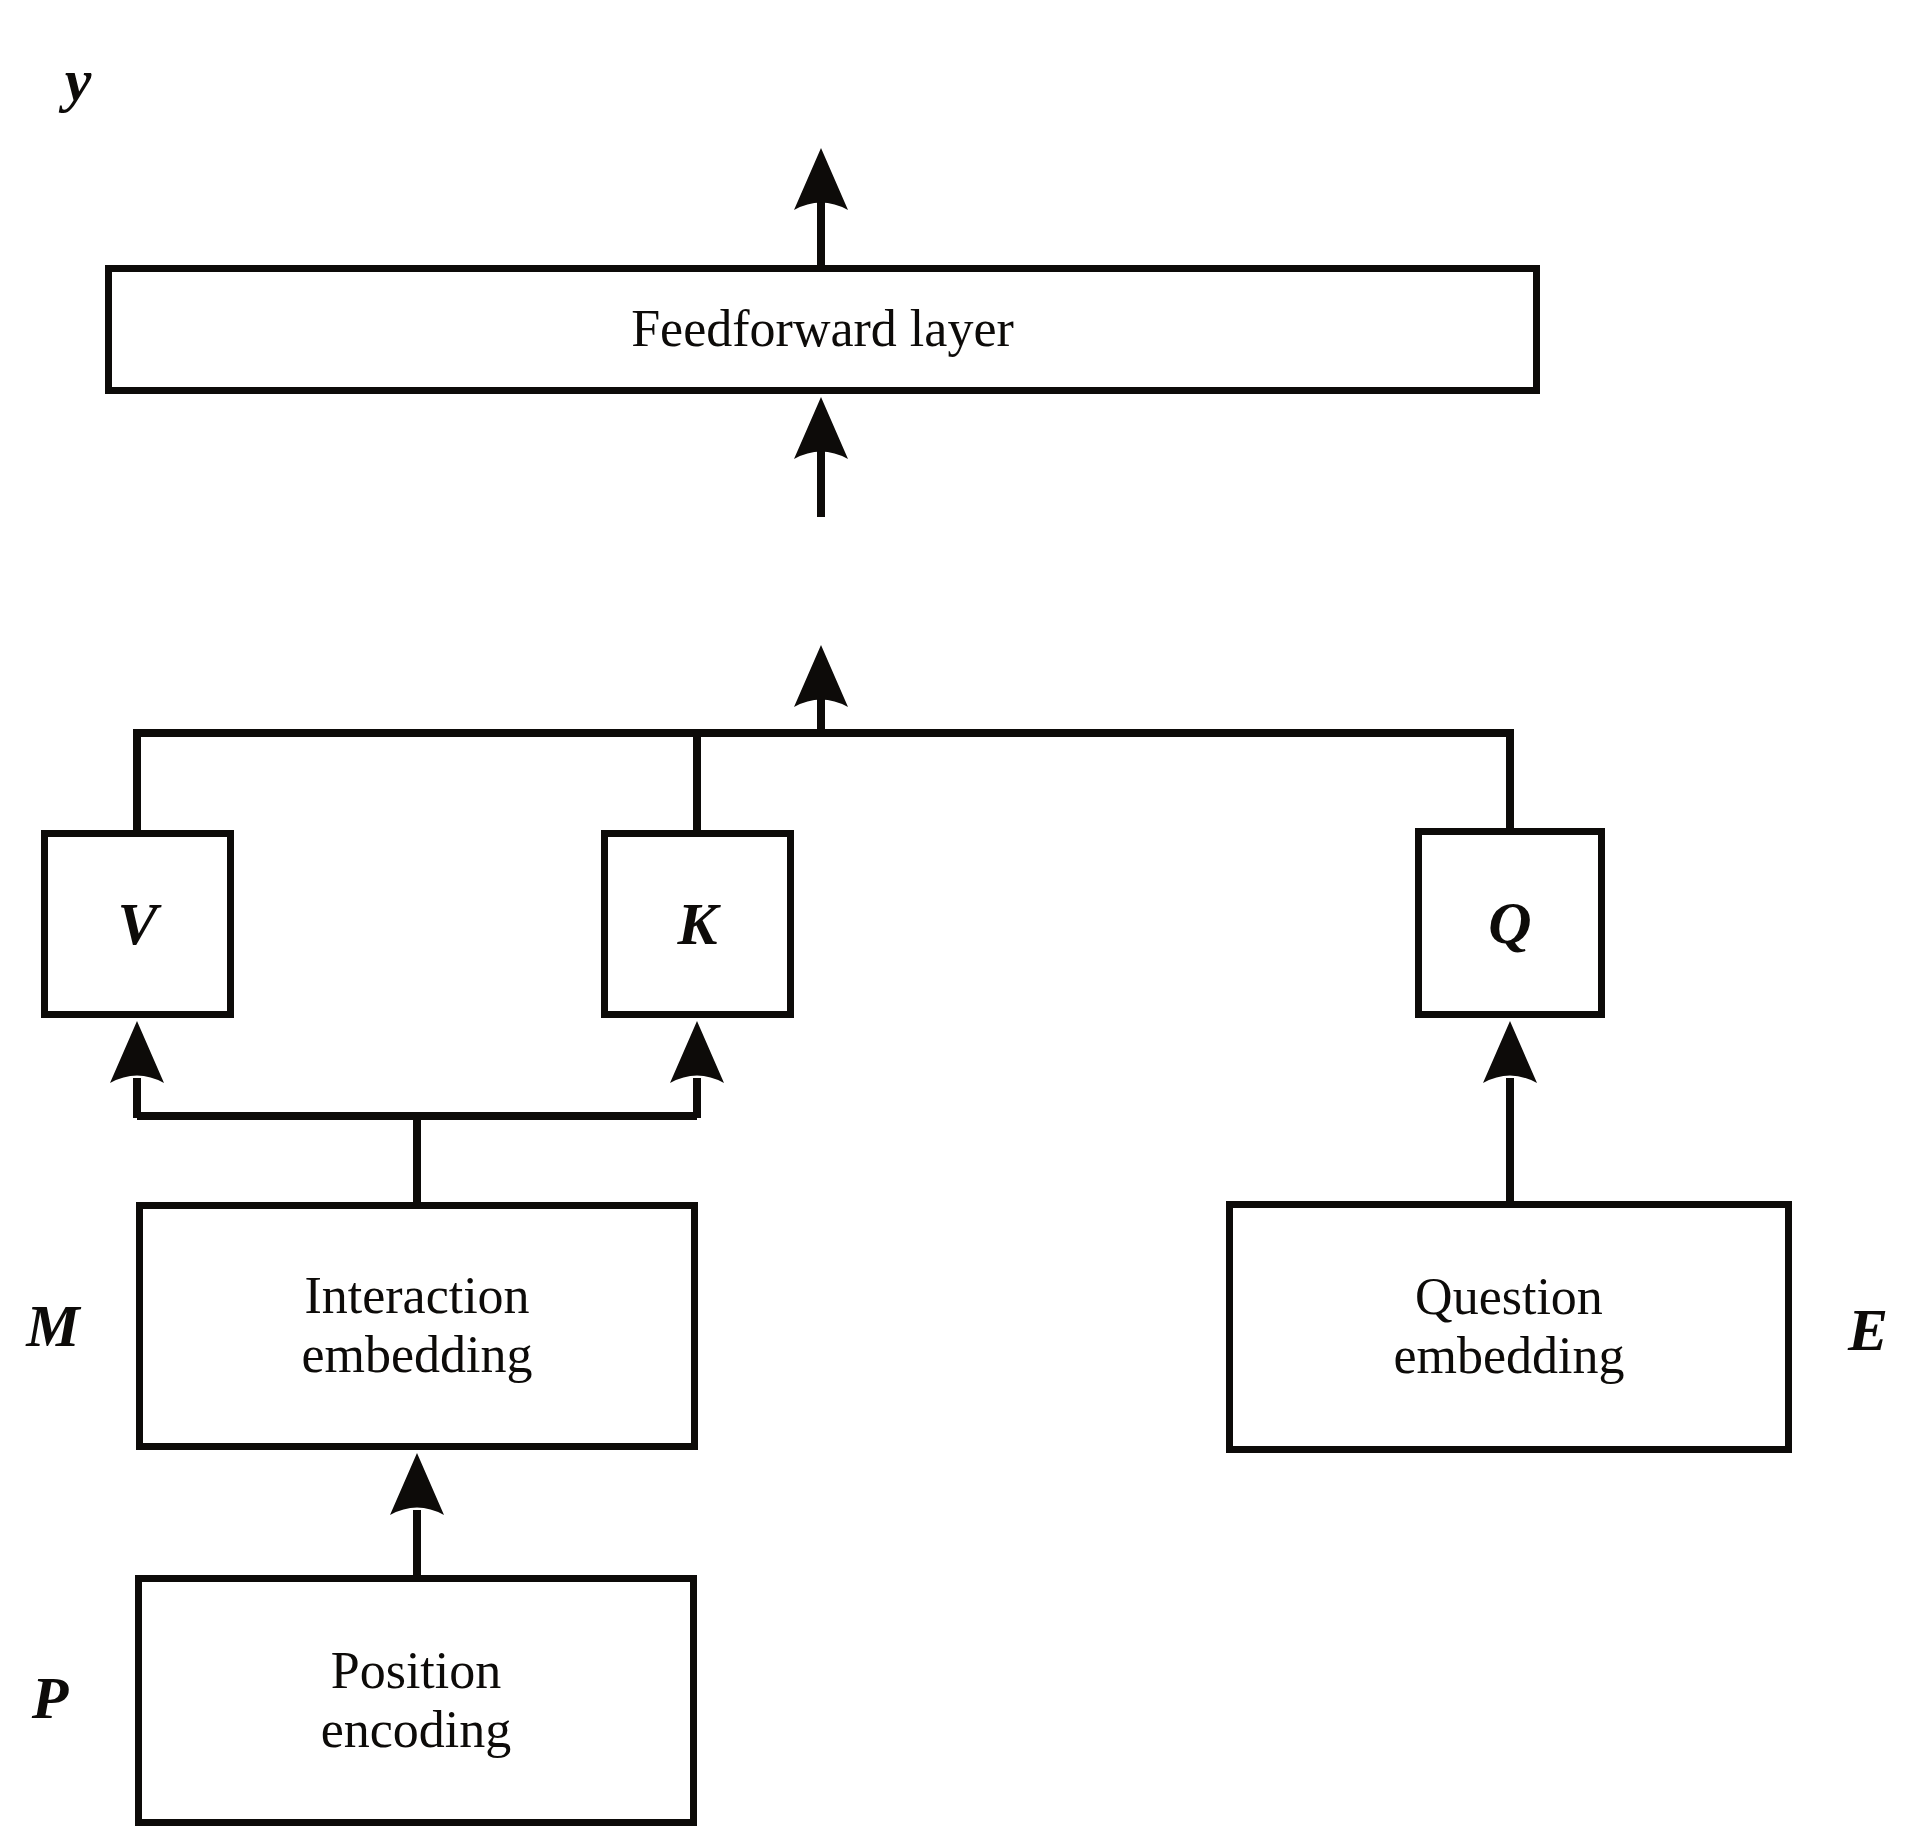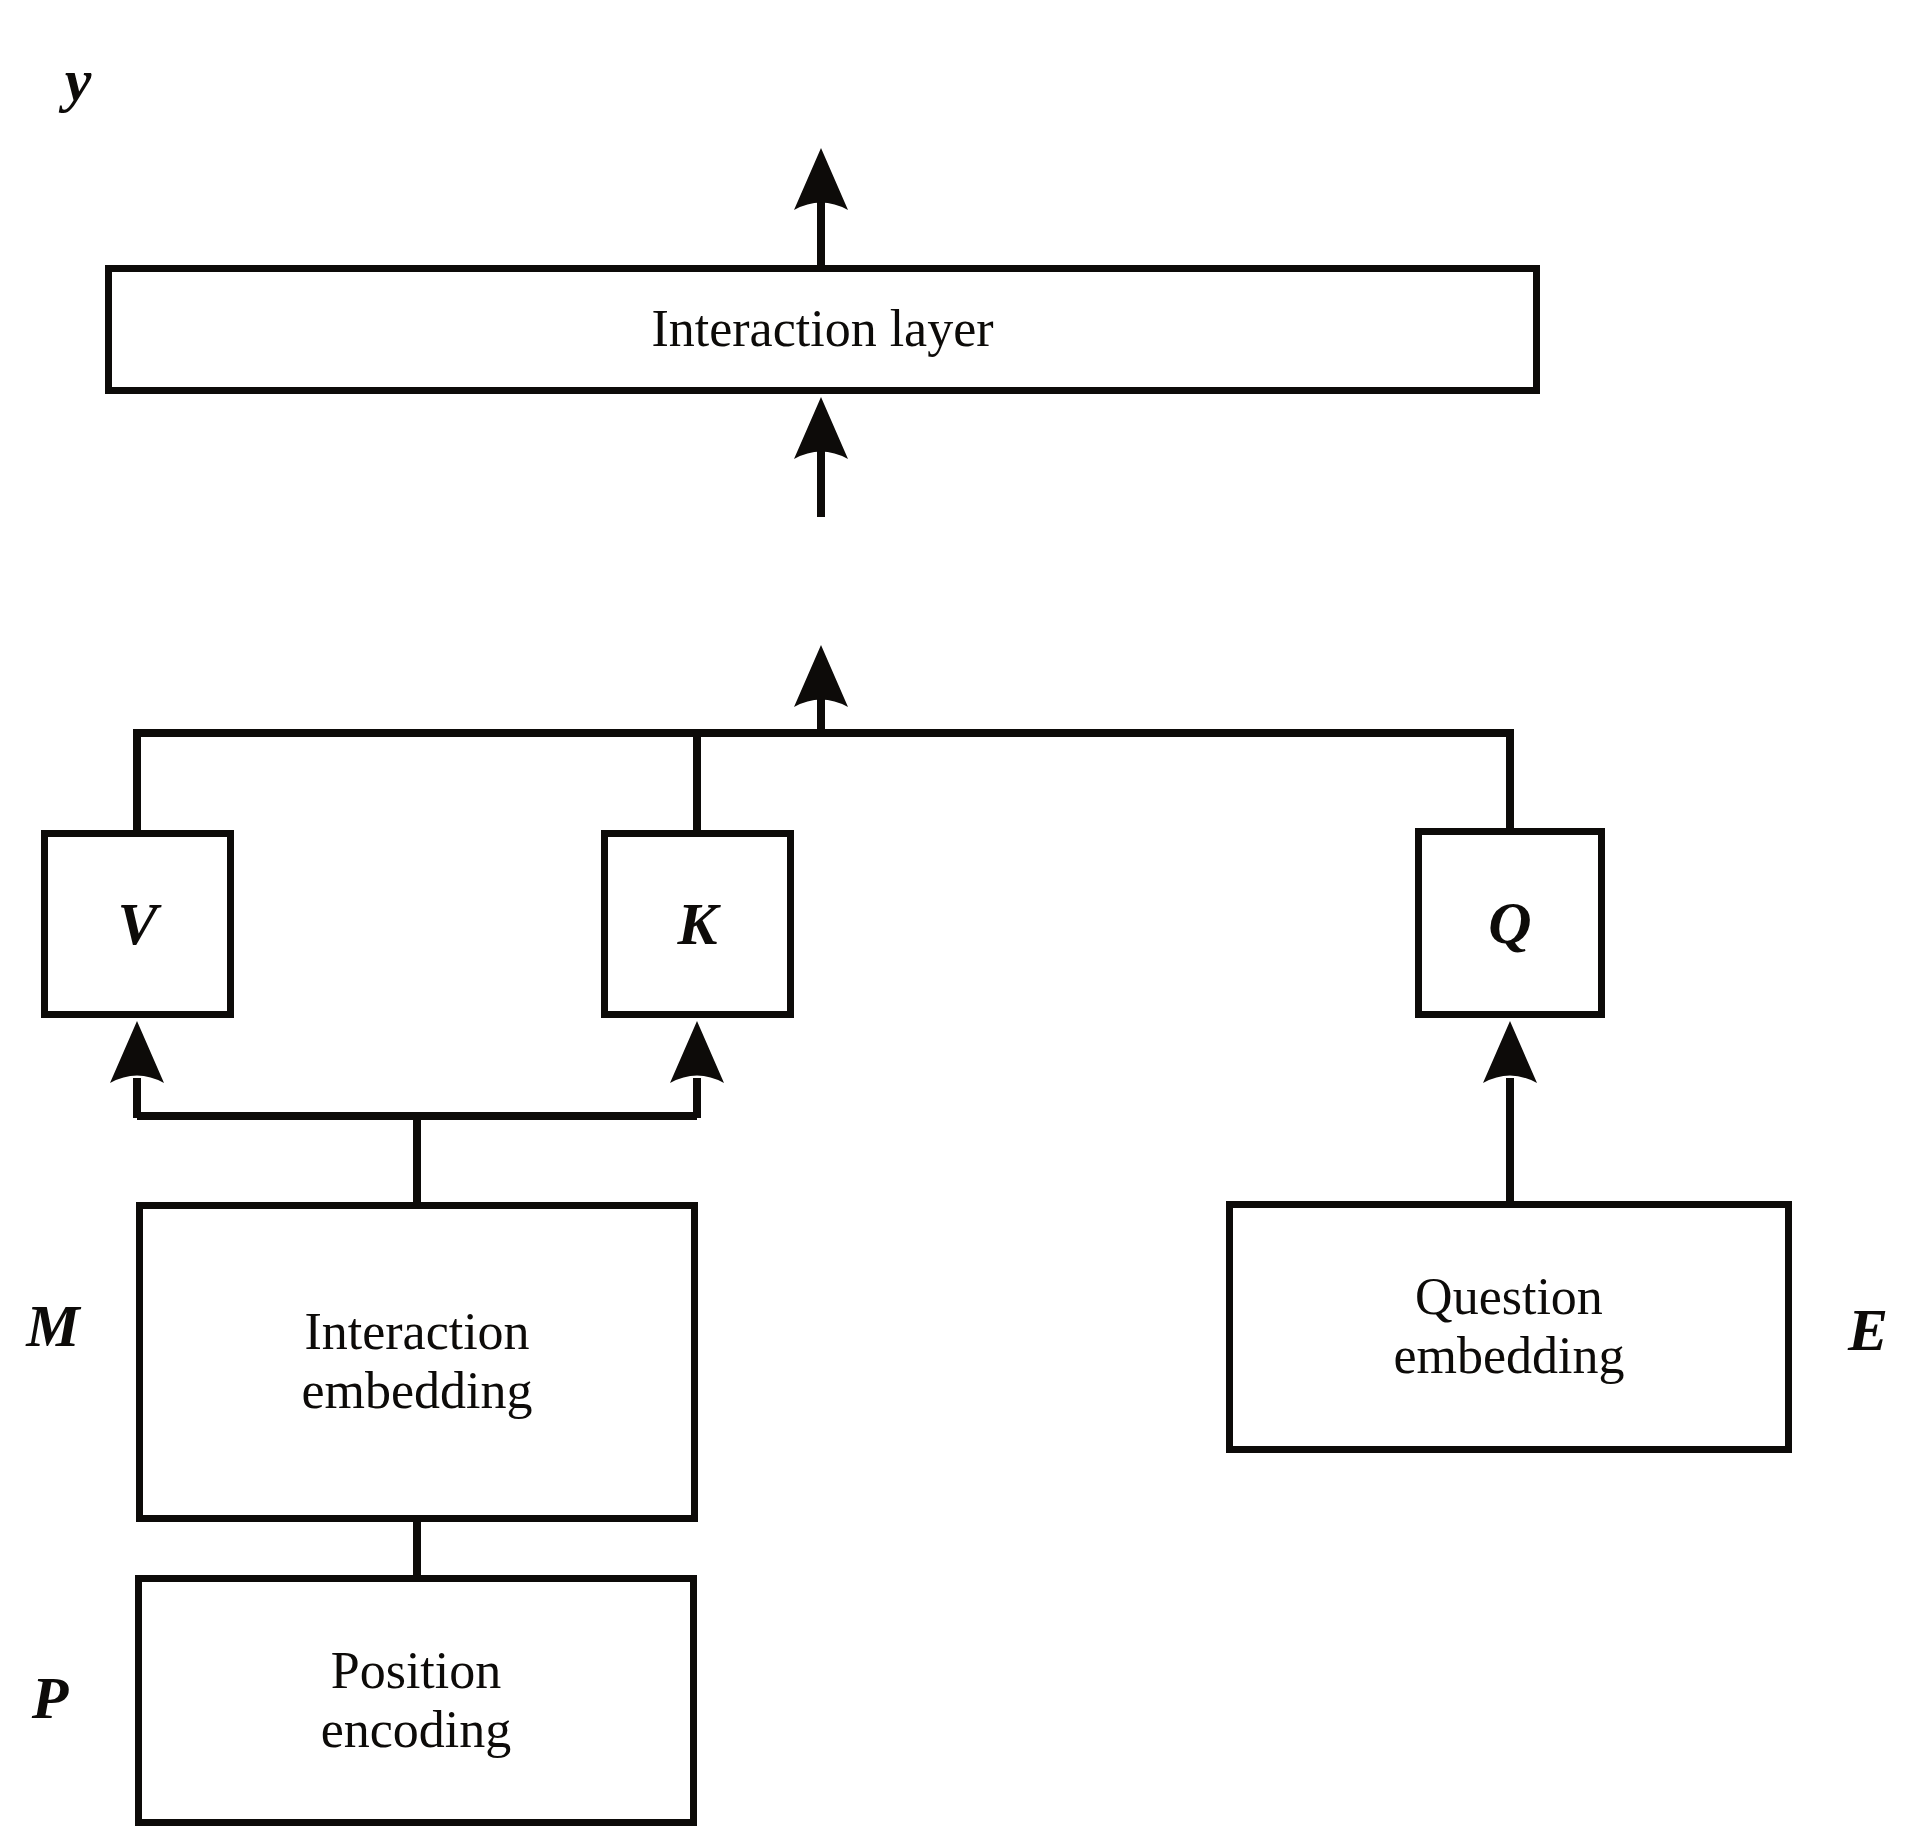--- a/index.html
+++ b/index.html
@@ -53,21 +53,21 @@
     z-index: 3;
     white-space: nowrap;
   }
   
   #box-prediction   { left: 166px;  top: 15px;   width: 1310px; height: 130px; }
   #box-feedforward  { left: 105px;  top: 265px;  width: 1435px; height: 129px; }
   #box-selfattn     { left: 41px;   top: 517px;  width: 1561px; height: 125px; }
   #box-v            { left: 41px;   top: 830px;  width: 193px;  height: 188px; }
   #box-k            { left: 601px;  top: 830px;  width: 193px;  height: 188px; }
   #box-q            { left: 1415px; top: 828px;  width: 190px;  height: 190px; }
-  #box-interaction  { left: 136px;  top: 1202px; width: 562px;  height: 320px; }
+  #box-interaction  { left: 136px;  top: 1202px; width: 562px;  height: 248px; }
   #box-question     { left: 1226px; top: 1201px; width: 566px;  height: 252px; }
   #box-position     { left: 135px;  top: 1575px; width: 562px;  height: 251px; }
 
   #label-y { left: 78px;   top: 80px; }
   #label-m { left: 53px;   top: 1326px; }
   #label-e { left: 1868px; top: 1330px; }
   #label-p { left: 50px;   top: 1698px; }
 </style>
 </head>
 <body>
@@ -100,21 +100,21 @@
       <path d="M 821,645 L 794,707 Q 821,692 848,707 Z"></path>
       <path d="M 137,1021 L 110,1083 Q 137,1068 164,1083 Z"></path>
       <path d="M 697,1021 L 670,1083 Q 697,1068 724,1083 Z"></path>
       <path d="M 1510,1021 L 1483,1083 Q 1510,1068 1537,1083 Z"></path>
       <path d="M 417,1453 L 390,1515 Q 417,1500 444,1515 Z"></path>
     </g>
   </svg>
 
 
   <div class="node" id="box-feedforward">
-    <span class="layer-text">Interaction layer</span>
+    <span class="layer-text">Feedforward layer</span>
   </div>
 
 
   <div class="node" id="box-v">
     <span class="vkq-text">V</span>
   </div>
 
   <div class="node" id="box-k">
     <span class="vkq-text">K</span>
   </div>

